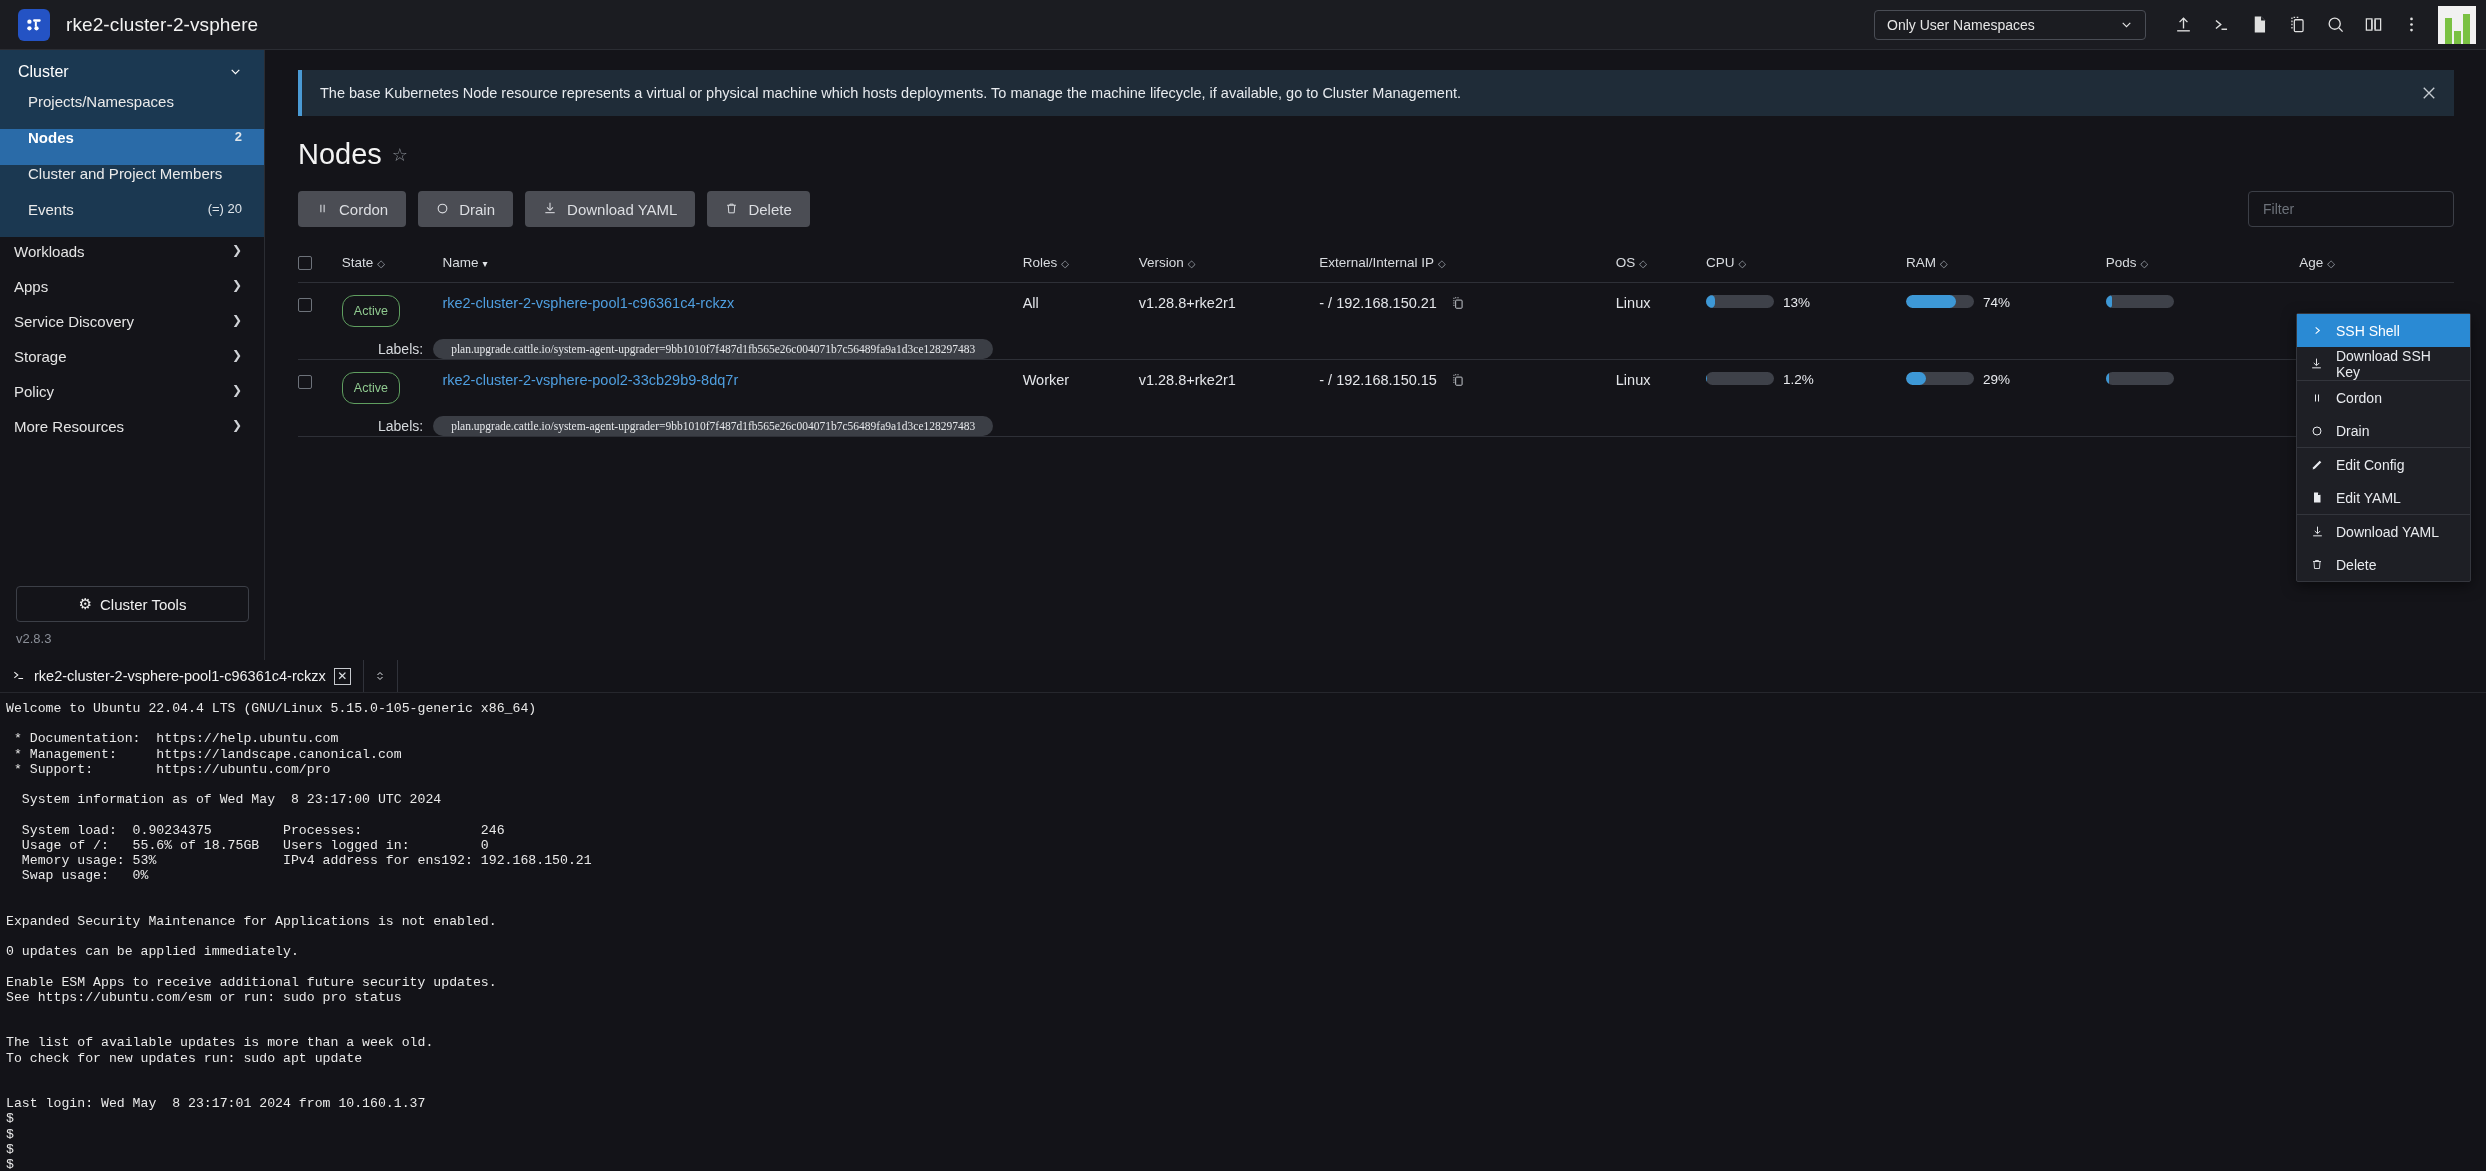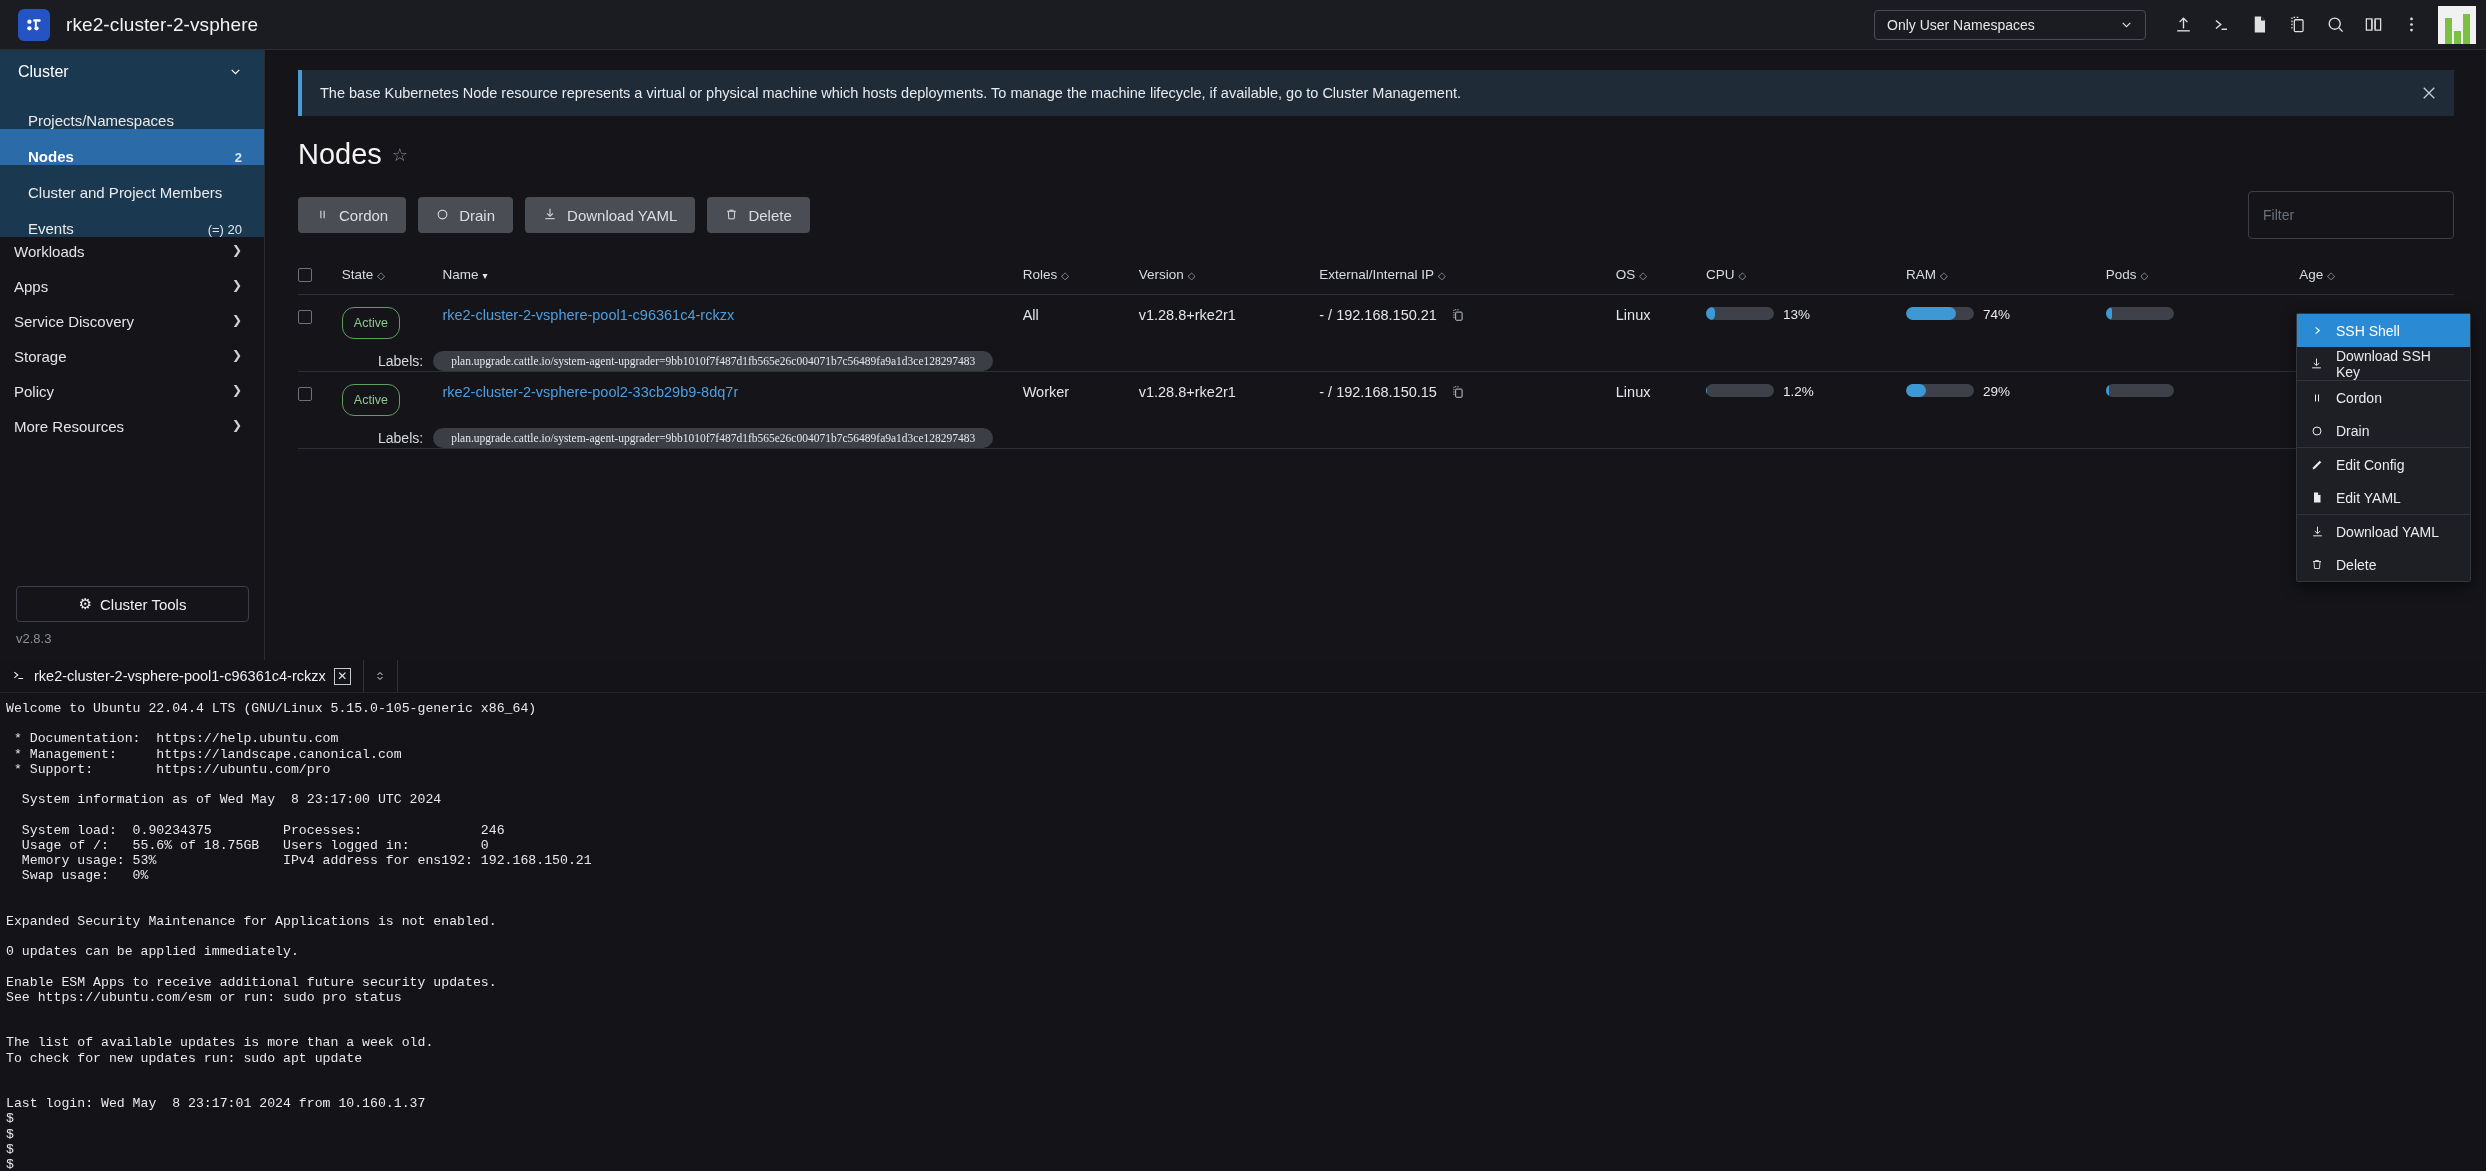--- a/index.html
+++ b/index.html
@@ -51,21 +51,21 @@
   }
   .nav-group-head {
     height: 43px; background: #1b3851; display: flex; align-items: center;
     padding: 0 22px 0 18px; font-size: 16px; color: #fff; justify-content: space-between;
     cursor: pointer;
   }
   .nav-sub {
     background: #1b3851;
   }
   .nav-sub-item {
-    height: 36px; display: flex; align-items: flex-end; padding: 0 22px 0 28px;
+    height: 36px; display: flex; align-items: flex-start; padding: 0 22px 0 28px;
     font-size: 15px; color: #eaeaea; justify-content: space-between; cursor: pointer;
   }
   .nav-sub-item.active { background: #2a6ba8; color: #fff; font-weight: 600; }
   .nav-sub-item .cnt { font-size: 13px; color: #dfe5ea; }
   .nav-item {
     height: 35px; display: flex; padding: 0 22px 0 14px;
     font-size: 15px; color: #e4e4e4; justify-content: space-between; cursor: pointer;
   }
   .chev { font-size: 12px; color: #cfd2d6; }
   .cluster-tools-wrap { position: absolute; bottom: 38px; left: 0; width: 265px; padding: 0 16px; }
@@ -94,21 +94,21 @@
   .page-title { font-size: 29px; color: #f3f3f3; font-weight: 400; }
   .star { color: #8a8f96; font-size: 18px; cursor: pointer; }
 
   .toolbar { display: flex; align-items: center; margin-top: 20px; gap: 12px; }
   .btn {
     height: 36px; background: #4b4d54; border: none; border-radius: 4px; color: #dcdee2;
     font-size: 15px; display: flex; align-items: center; gap: 10px; padding: 0 18px;
     cursor: pointer; font-family: "Liberation Sans", sans-serif;
   }
   .filter-input {
-    margin-left: auto; width: 206px; height: 48px; background: transparent;
+    margin-left: auto; width: 206px; height: 36px; background: transparent;
     border: 1px solid #3c3f47; border-radius: 4px; color: #c9cdd3; font-size: 14px;
     padding: 0 14px; font-family: "Liberation Sans", sans-serif;
   }
   .filter-input::placeholder { color: #6d727a; }
 
   
   table.nodes { width: 100%; border-collapse: collapse; margin-top: 18px; table-layout: fixed; }
   table.nodes thead th {
     text-align: left; font-size: 13.5px; color: #d9dce0; font-weight: 400;
     padding: 10px 0 12px 0; border-bottom: 1px solid #2e3037; white-space: nowrap;

